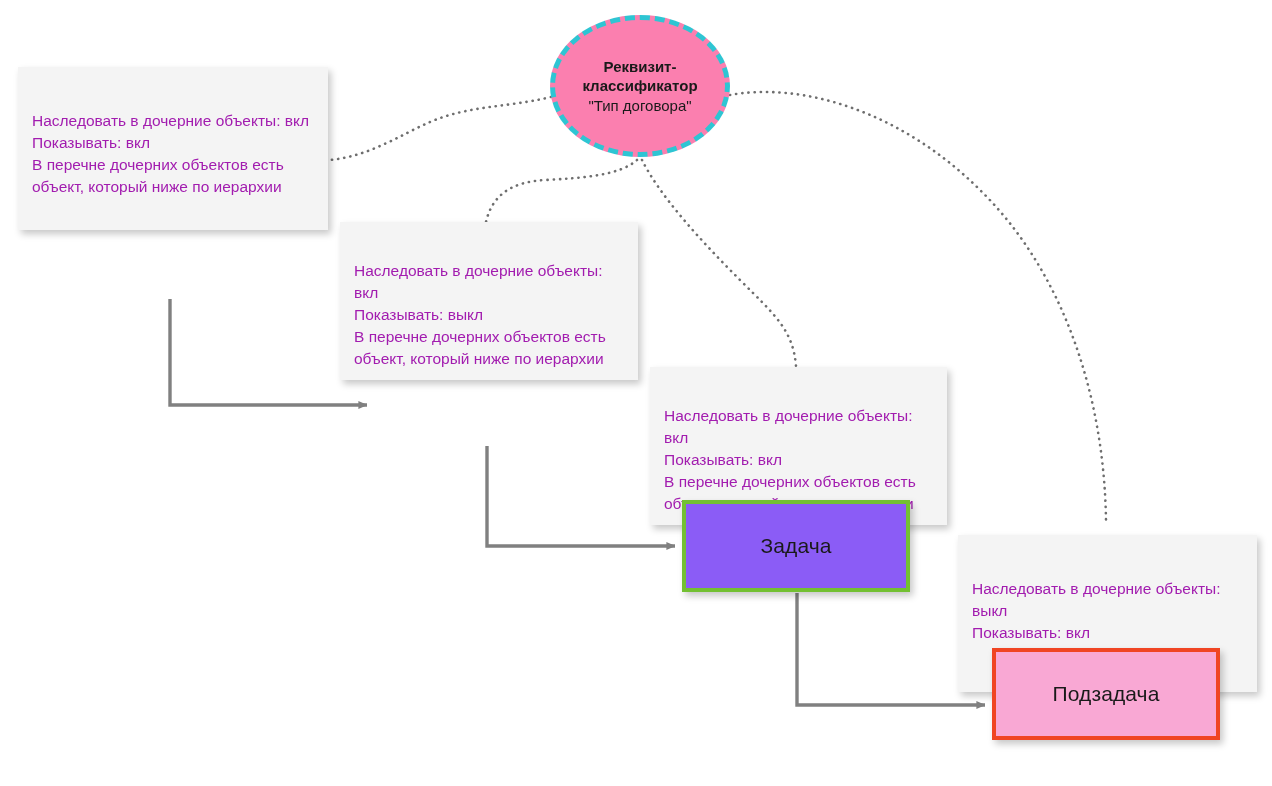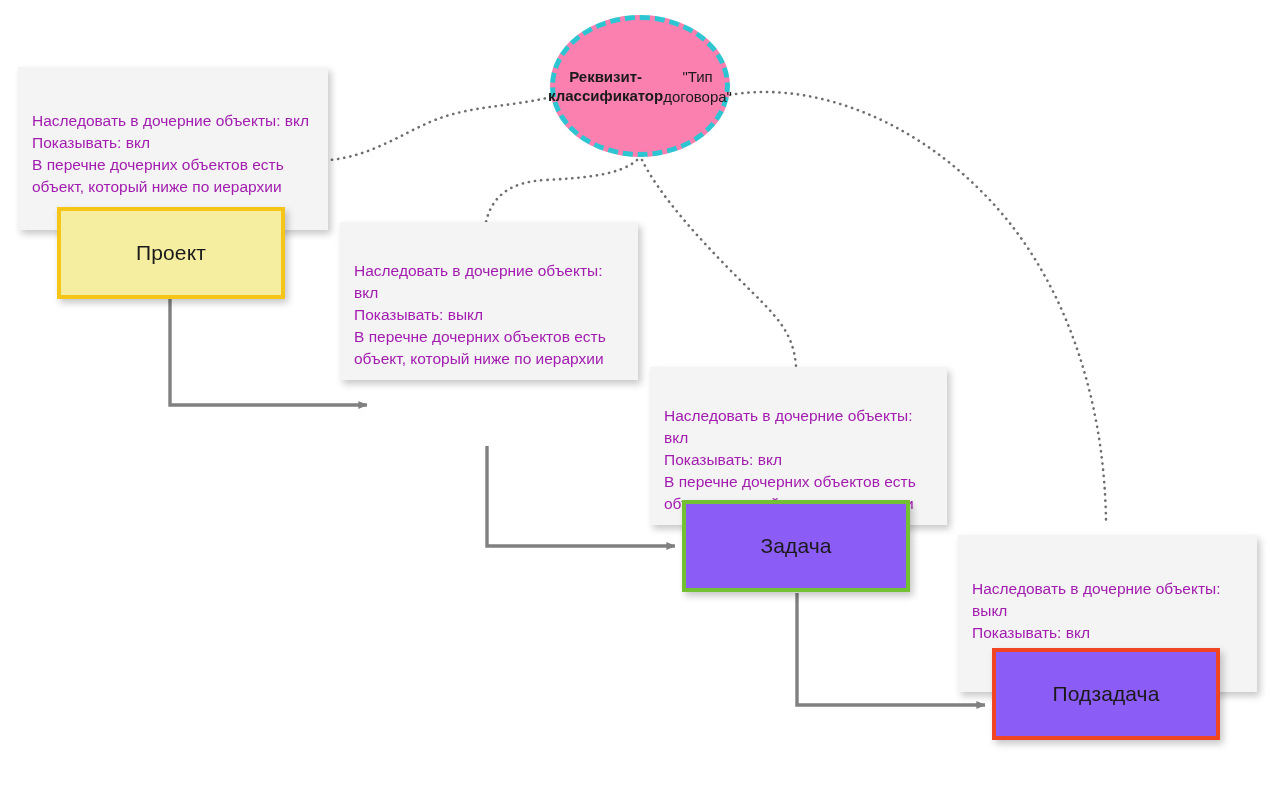--- a/index.html
+++ b/index.html
@@ -60,21 +60,21 @@
     color: #1a1a1a;
     letter-spacing: 0.1px;
   }
 
   
   #classifier {
     position: absolute;
     box-sizing: border-box;
     border-radius: 50%;
     display: flex;
-    flex-direction: row;
+    flex-direction: column;
     align-items: center;
     justify-content: center;
     text-align: center;
   }
   #classifier .title {
     font-size: 15px;
     font-weight: bold;
     color: #1a1a1a;
     line-height: 19px;
     white-space: pre-line;
@@ -133,33 +133,29 @@
 В перечне дочерних объектов есть
 объект, который ниже по иерархии</div>
   </div>
 
   <div class="note" style="left:958px; top:535px; width:299px; height:157px;">
     <div class="note-text" style="top:43px;">Наследовать в дочерние объекты:
 выкл
 Показывать: вкл</div>
   </div>
 
-  <div class="node" style="left:57px; top:207px; width:228px; height:92px;
-              background:#f5eda0; border:4px solid #f5c518;">
-    <span class="node-label">Проект</span>
-  </div>
 
 
   <div class="node" style="left:682px; top:500px; width:228px; height:92px;
               background:#8b5cf6; border:4px solid #73c032;">
     <span class="node-label">Задача</span>
   </div>
 
   <div class="node" style="left:992px; top:648px; width:228px; height:92px;
-              background:#8b5cf6; border:4px solid #f04523;">
+              background:#f9a8d4; border:4px solid #f04523;">
     <span class="node-label">Подзадача</span>
   </div>
 
   <div id="classifier" style="left:550px; top:15px; width:180px; height:142px;
               background:#fb7faf; border:5px dashed #2ec5d3;">
     <div class="title">Реквизит-
 классификатор</div>
     <div class="subtitle">"Тип договора"</div>
   </div>
 

